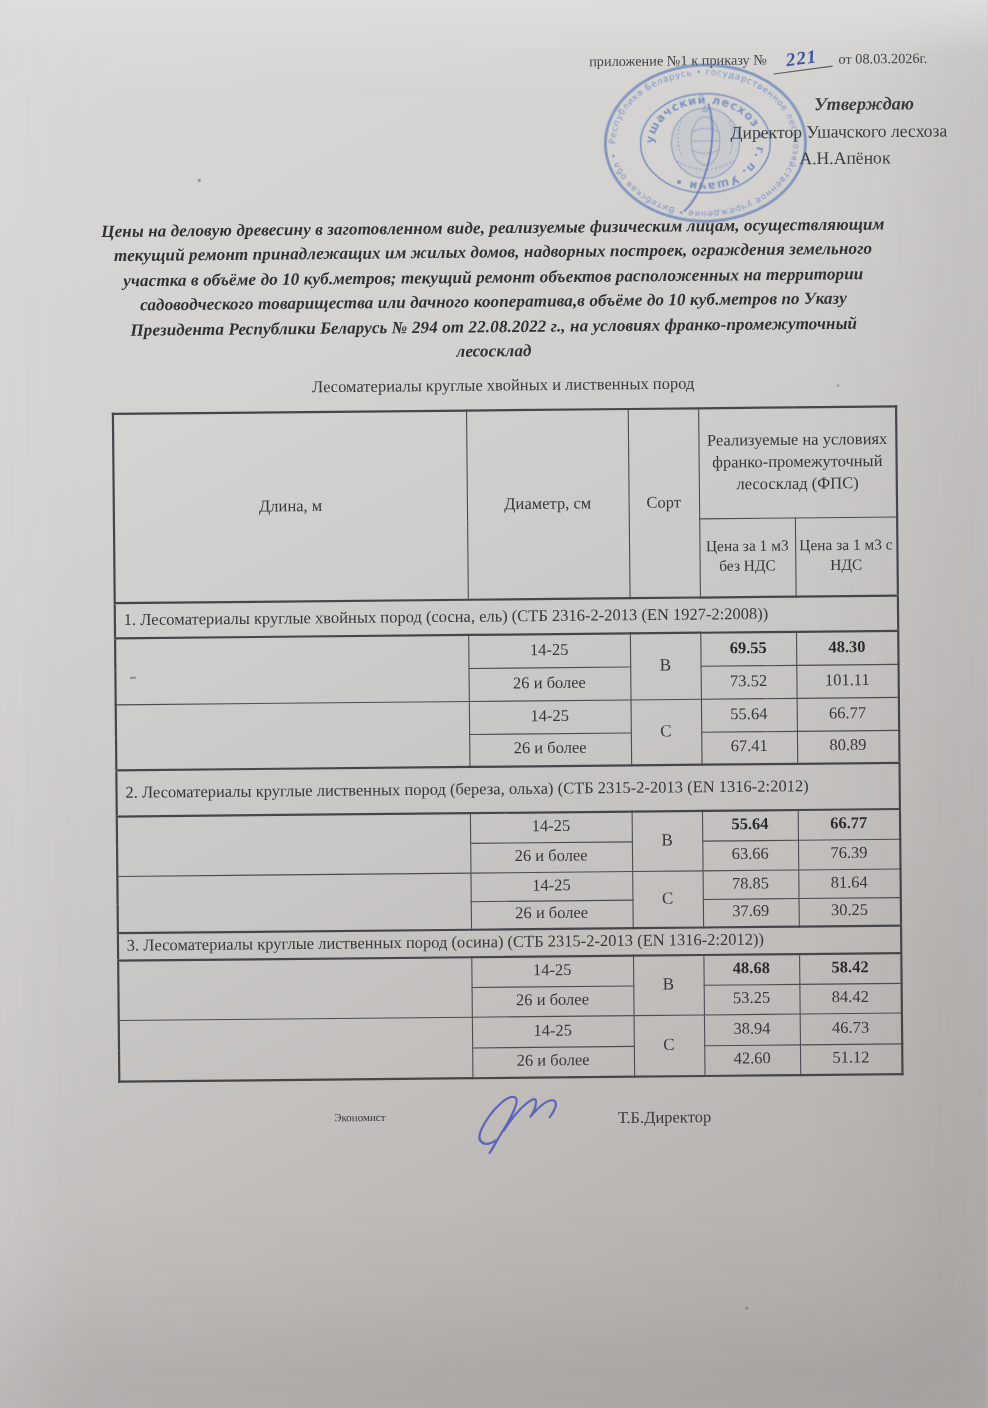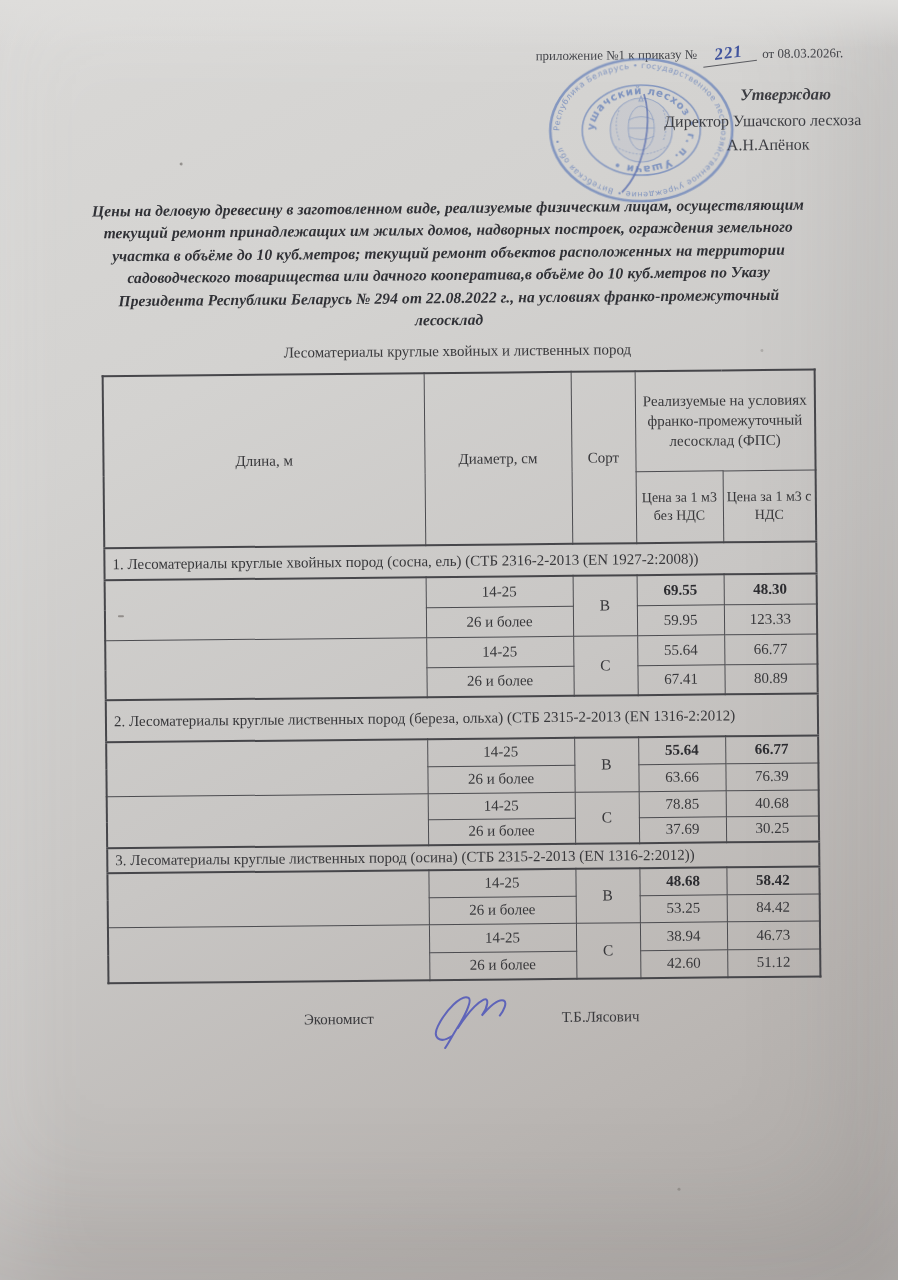--- a/index.html
+++ b/index.html
@@ -57,21 +57,21 @@
   th.sub-h{font-size:14px;line-height:1.3;padding:0 4px;}
   tr.band td{
     text-align:left;padding-left:7px;font-size:15px;
     border-top:2.3px solid #46464a;border-bottom:2.3px solid #46464a;
   }
   td.dia,td.grade,td.num{text-align:center;}
   td.num.bold{font-weight:bold;color:#2c2c30;}
   td.grade{font-size:15.5px;}
 
   
-  .f-role{position:absolute;left:300px;top:1010px;font-size:15px;}
+  .f-role{position:absolute;left:300px;top:1010px;font-size:10px;}
   .f-name{position:absolute;left:558px;top:1010px;font-size:15px;}
   .sig{position:absolute;left:420px;top:984px;width:110px;height:70px;}
 
   .speck{position:absolute;width:3px;height:3px;border-radius:50%;background:rgba(70,65,60,.45);}
 </style>
 </head>
 <body>
 
 <div class="paper">
   <div class="tilt">
@@ -145,22 +145,22 @@
           </tr>
         <tr style="height:30px">
           <td rowspan="2"></td>
           <td class="dia">14-25</td>
           <td class="grade" rowspan="2">В</td>
           <td class="num bold">69.55</td>
           <td class="num bold">48.30</td>
         </tr>
         <tr style="height:30px">
           <td class="dia">26 и более</td>
-          <td class="num">59.95</td>
-          <td class="num">123.33</td>
+          <td class="num">73.52</td>
+          <td class="num">101.11</td>
         </tr>
         <tr style="height:30px">
           <td rowspan="2"></td>
           <td class="dia">14-25</td>
           <td class="grade" rowspan="2">С</td>
           <td class="num">55.64</td>
           <td class="num">66.77</td>
         </tr>
         <tr style="height:30px">
           <td class="dia">26 и более</td>
@@ -181,21 +181,21 @@
         <tr style="height:27px">
           <td class="dia">26 и более</td>
           <td class="num">63.66</td>
           <td class="num">76.39</td>
         </tr>
         <tr style="height:26px">
           <td rowspan="2"></td>
           <td class="dia">14-25</td>
           <td class="grade" rowspan="2">С</td>
           <td class="num">78.85</td>
-          <td class="num">40.68</td>
+          <td class="num">81.64</td>
         </tr>
         <tr style="height:26px">
           <td class="dia">26 и более</td>
           <td class="num">37.69</td>
           <td class="num">30.25</td>
         </tr>
 
         <tr class="band" style="height:25px">
             <td colspan="5">3. Лесоматериалы круглые лиственных пород (осина) (СТБ 2315-2-2013 (EN 1316-2:2012))</td>
           </tr>
@@ -223,20 +223,20 @@
           <td class="num">42.60</td>
           <td class="num">51.12</td>
         </tr>
       </tbody>
     </table>
 
     <div class="f-role">Экономист</div>
     <svg class="sig" viewBox="0 0 110 70">
       <path d="M 28,52 C 16,60 8,54 14,42 C 22,26 38,10 45,14 C 49,17 40,34 32,46 C 27,54 24,60 21,64 M 34,44 C 42,32 52,20 60,16 C 66,13 64,24 58,32 C 64,25 74,15 80,17 C 84,19 80,27 76,32" stroke="#4d55b8" stroke-width="2" fill="none" opacity="0.85" stroke-linecap="round"></path>
     </svg>
-    <div class="f-name">Т.Б.Лясович</div>
+    <div class="f-name">Т.Б.Директор</div>
 
     <div class="speck" style="left:184px;top:160px"></div>
     <div class="speck" style="left:763px;top:352px;opacity:.5"></div>
     <div class="speck" style="left:672px;top:1190px;opacity:.6"></div>
     <div class="speck" style="left:118px;top:612px;width:6px;height:2px;border-radius:1px"></div>
   </div>
 </div>
 
 </body></html>

